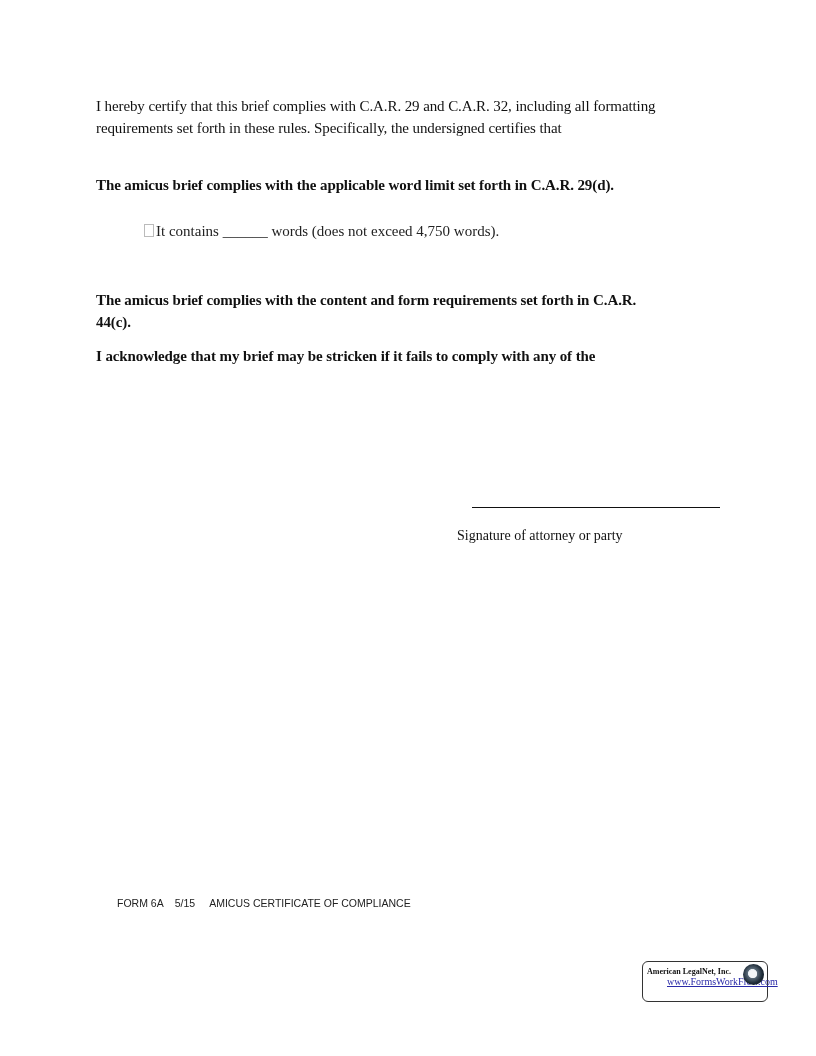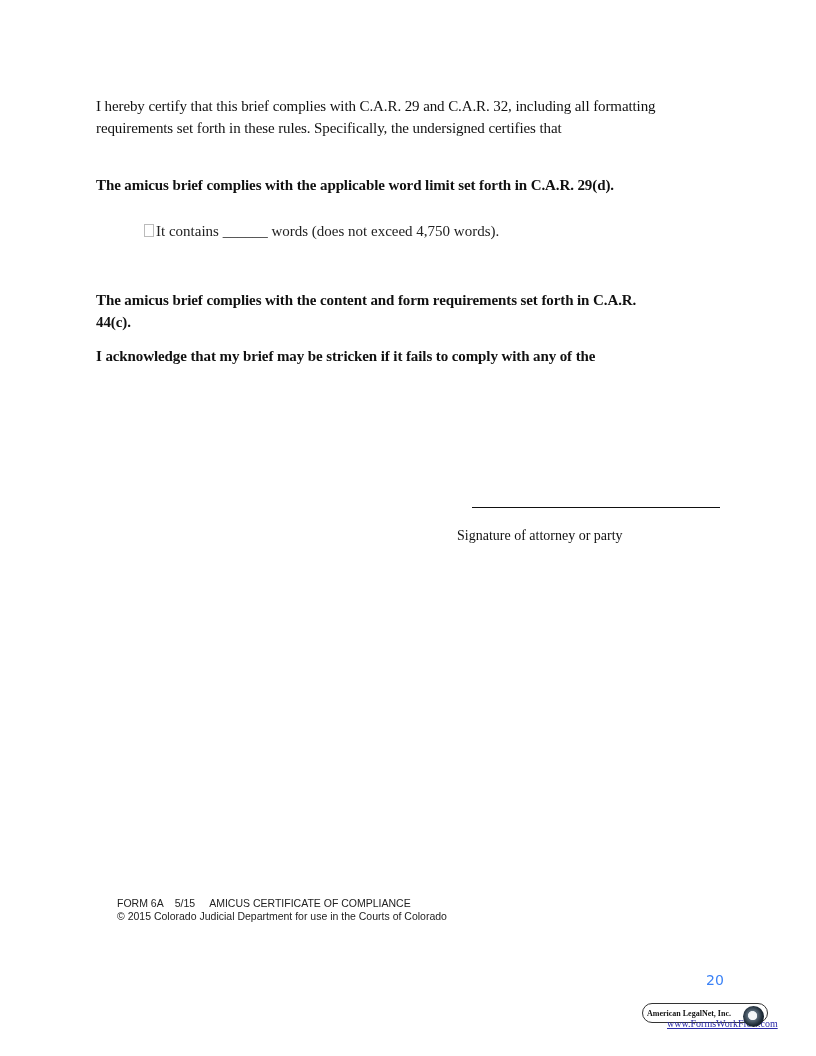--- a/index.html
+++ b/index.html
@@ -7,21 +7,21 @@
   .serif { font-family: "Liberation Serif", "DejaVu Serif", serif; }
   .sans { font-family: "Liberation Sans", "DejaVu Sans", sans-serif; margin-left: 21px; }
   .abs { position: absolute; }
   .para { left: 96px; width: 640px; font-size: 15px; line-height: 22px; letter-spacing: -0.1px; }
   .bold { font-weight: bold; }
   .normal { font-weight: normal; }
   .checkbox-glyph { display: inline-block; width: 8px; height: 11px; border: 1px solid #bbb; margin-right: 2px; vertical-align: -1px; }
   .sig-line { left: 472px; top: 507px; width: 248px; height: 0; border-top: 1px solid #111; }
   .footer { left: 96px; font-size: 10.5px; line-height: 13px; color: #222; }
   .pagenum { left: 706px; top: 972px; font-size: 14px; font-family: "DejaVu Sans", sans-serif; color: #3b82f6; }
-  .logo { left: 642px; top: 1003px; width: 126px; height: 20px; border: 1.5px solid #333; border-radius: 12px; box-sizing: border-box; background: #fff; }
+  .logo { left: 642px; top: 961px; width: 126px; height: 41px; border: 1.5px solid #333; border-radius: 6px; box-sizing: border-box; background: #fff; }
   .logo-name { position: absolute; left: 4px; top: 5px; font-size: 8px; font-weight: bold; color: #111; }
   .logo-url { position: absolute; left: 4px; top: 14px; font-size: 10px; color: #2a2aa8; text-decoration: underline; margin-left: 20px; }
   .logo-globe { position: absolute; right: 3px; top: 2px; width: 21px; height: 21px; border-radius: 50%;
     background: radial-gradient(circle at 45% 45%, #e8eef2 0 25%, #5a6a78 30%, #1d2a36 60%, #0c1218 100%); }
   .logo-globe::after { content: ""; position: absolute; left: 6px; top: 6px; width: 8px; height: 8px; border-radius: 50%; background: #f4f6f8; }
 </style>
 </head>
 <body>
 
 <div class="abs para serif" style="top:95px;">
@@ -42,21 +42,20 @@
 
 <div class="abs para serif bold" style="top:345px;">
   <div>I acknowledge that my brief may be stricken if it fails to comply with any of the</div>
 </div>
 
 <div class="abs sig-line"></div>
 <div class="abs serif" style="left:457px; top:526px; font-size:14px; line-height:20px;">Signature of attorney or party</div>
 
 <div class="abs footer sans" style="top:897px;">
   <div style="white-space:pre;">FORM 6A    5/15     AMICUS CERTIFICATE OF COMPLIANCE</div>
-  <div>© 2015 Colorado Judicial Department for use in the Courts of Colorado</div>
 </div>
 
 <div class="abs pagenum">20</div>
 
 <div class="abs logo serif">
   <span class="logo-name">American LegalNet, Inc.</span>
   <span class="logo-url">www.FormsWorkFlow.com</span>
   <span class="logo-globe"></span>
 </div>
 

